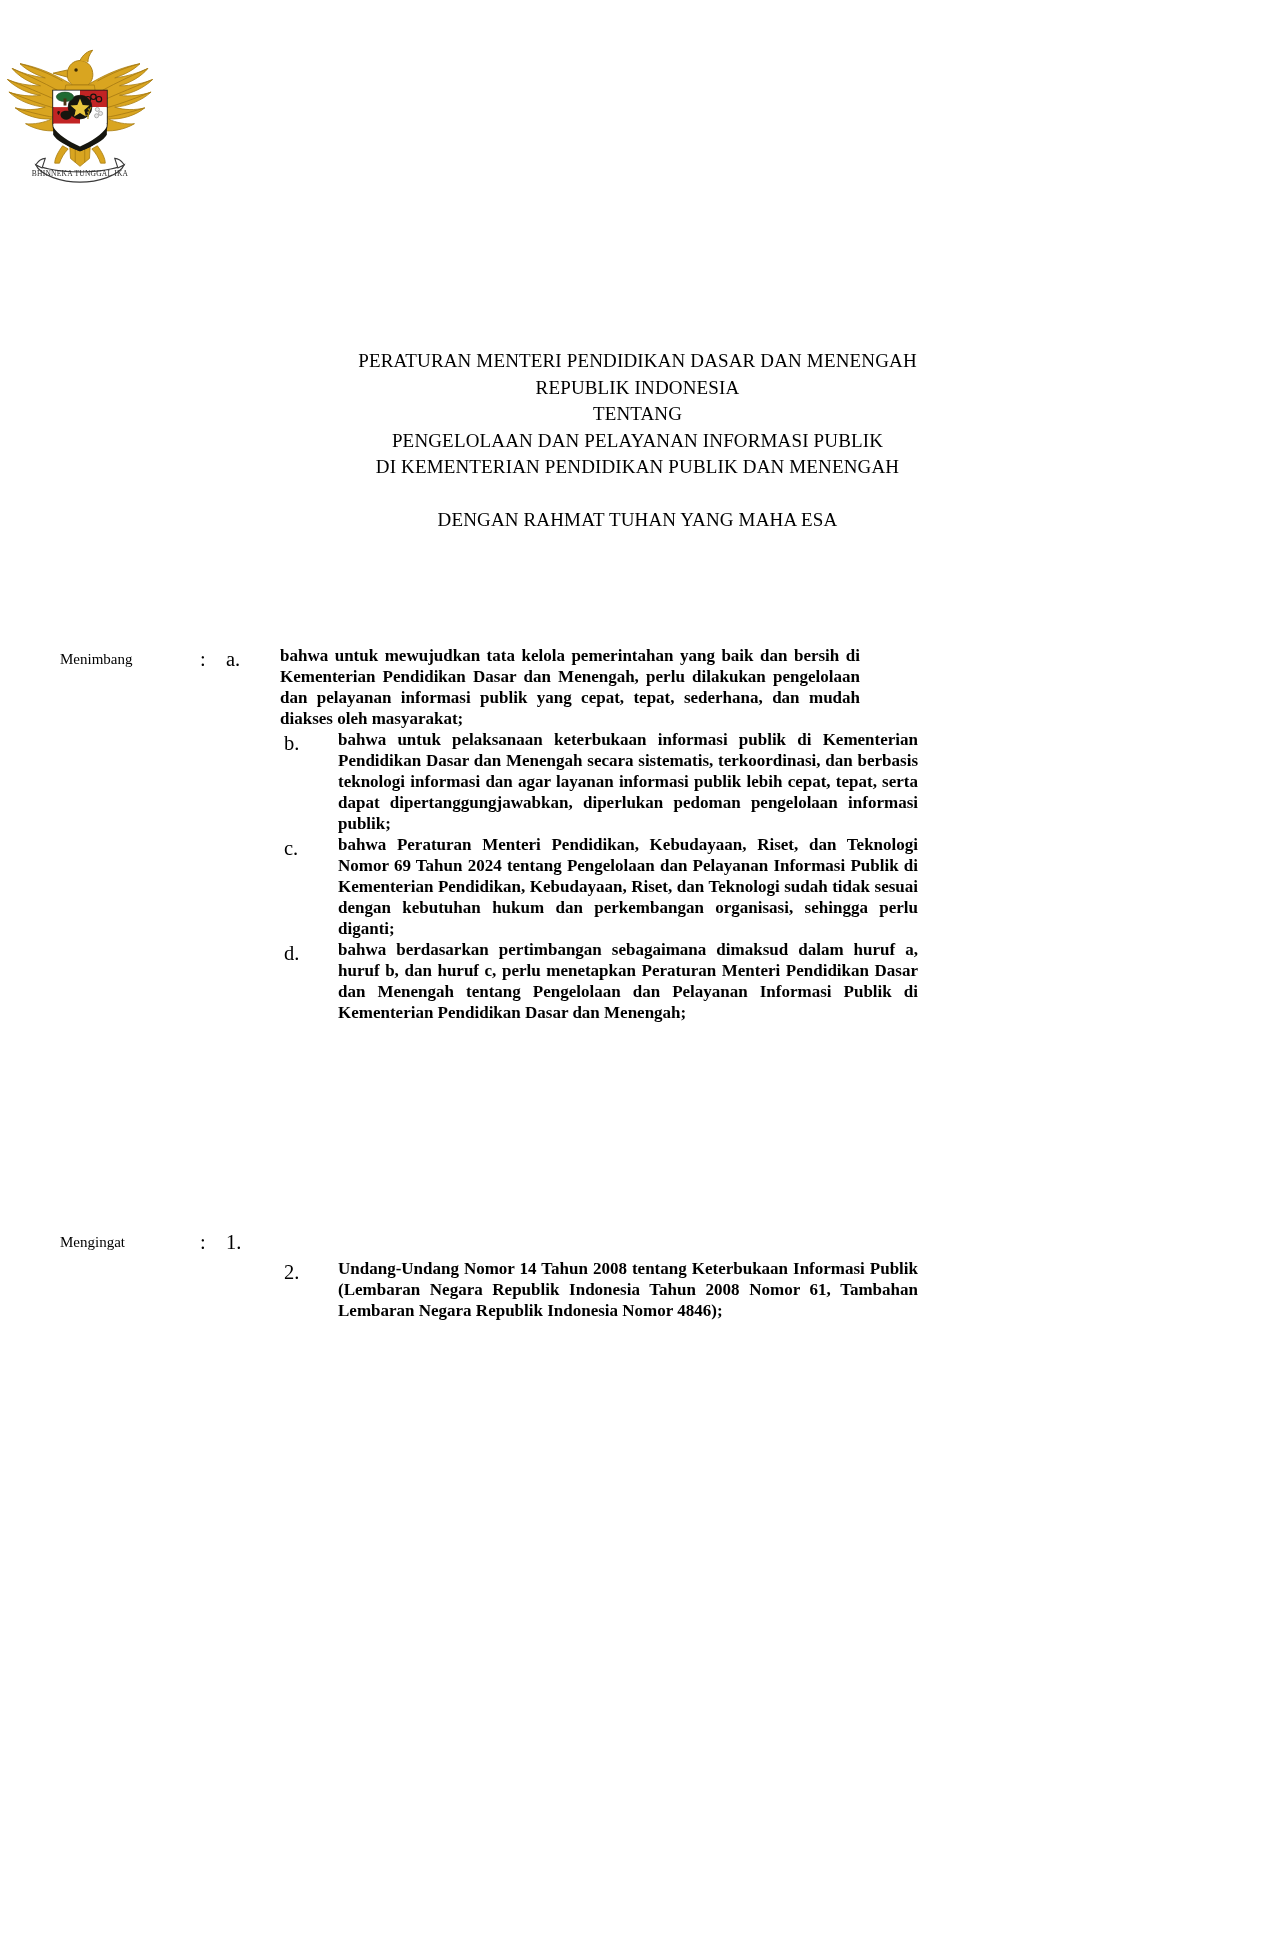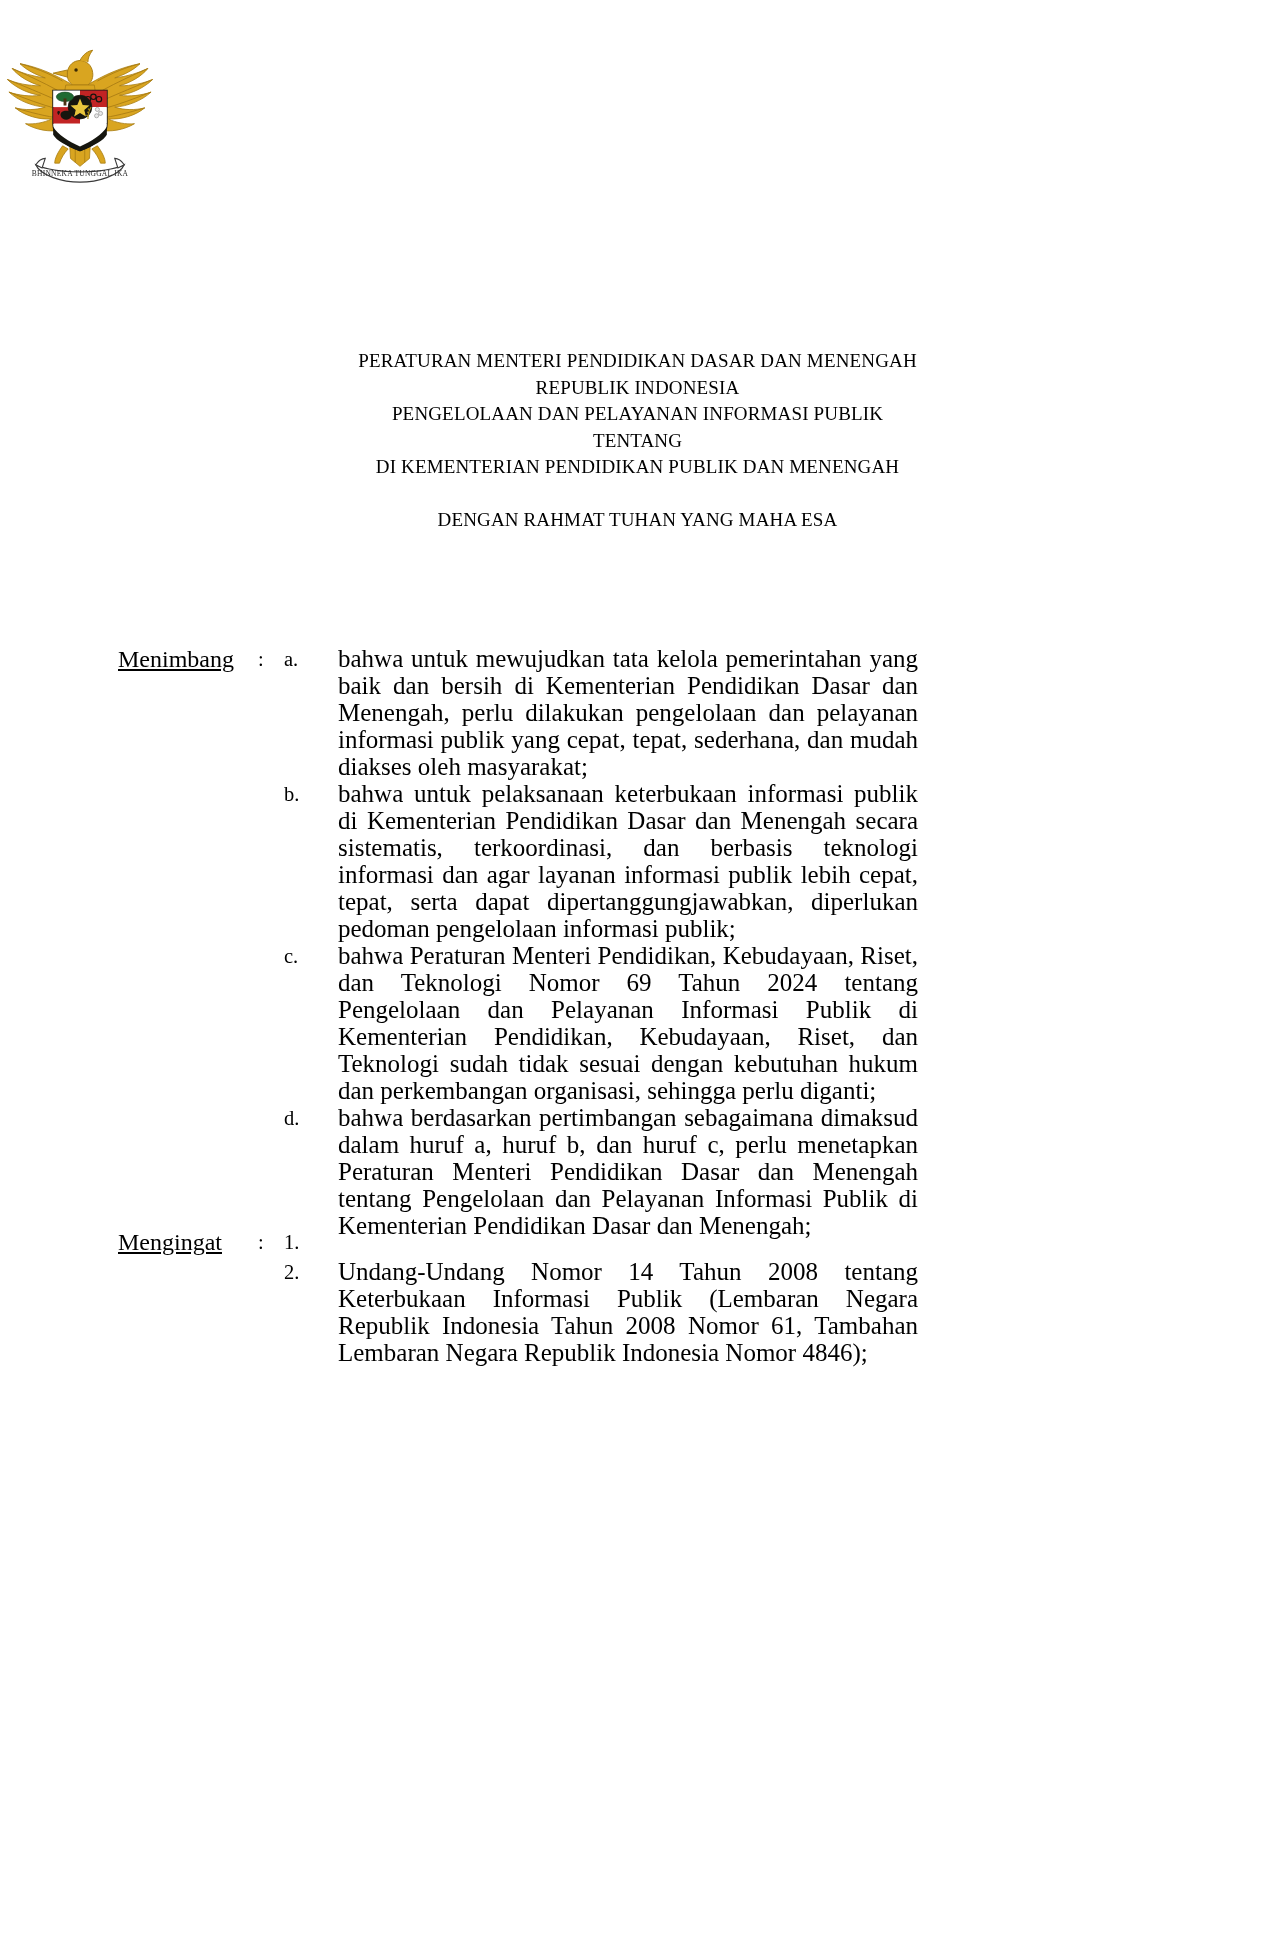--- a/index.html
+++ b/index.html
@@ -70,46 +70,46 @@
   }
   #menimbang-section { top: 645px; }
   #mengingat-section { top: 1228px; }
 
   .clause-row {
     display: flex;
     align-items: flex-start;
   }
   .lbl-col {
     width: 140px;
-    margin-left: 118px;
+    margin-left: 60px;
     flex: 0 0 140px;
-    font-size: 24px;
+    font-size: 15px;
     line-height: 29.5px;
-    text-decoration: underline;
   }
   .colon-col {
     width: 26px;
     flex: 0 0 26px;
     font-size: 20.5px;
     line-height: 29.5px;
   }
   .marker-col {
     width: 54px;
     flex: 0 0 54px;
     font-size: 20.5px;
     line-height: 29.5px;
   }
   .text-col {
     flex: 0 0 580px;
     width: 580px;
-    font-size: 25px;
-    line-height: 27px;
+    font-size: 17px;
+    line-height: 21px;
     text-align: justify;
     text-justify: inter-word;
     hyphens: none;
+    font-weight: bold;
   }
   .text-col.last-line-left {
     text-align-last: left;
   }
   .spacer-col {
     width: 166px;
     margin-left: 118px;
     flex: 0 0 166px;
   }
 </style>
@@ -210,22 +210,22 @@
           <path d="M156 158 C152 152 148 150 144 150 L148 162 Z" fill="#ffffff" stroke="#3a3a3a" stroke-width="1.4"></path>
           <text x="100" y="172" font-family="'Liberation Serif', serif" font-size="9.5" text-anchor="middle" fill="#2a2a2a" letter-spacing="0.3">BHINNEKA TUNGGAL IKA</text>
         </g>
       </g>
     </svg>
   </div>
 
   <div class="title-block">
     <span class="tline">PERATURAN MENTERI PENDIDIKAN DASAR DAN MENENGAH</span>
     <span class="tline">REPUBLIK INDONESIA</span>
+    <span class="tline">TENTANG</span>
     <span class="tline">PENGELOLAAN DAN PELAYANAN INFORMASI PUBLIK</span>
-    <span class="tline">TENTANG</span>
     <span class="tline">DI KEMENTERIAN PENDIDIKAN PUBLIK DAN MENENGAH</span>
     <span class="title-gap"></span>
     <span class="tline">DENGAN RAHMAT TUHAN YANG MAHA ESA</span>
     <span class="title-gap-small"></span>
   </div>
 
   <div class="clause-section" id="menimbang-section">
 
     <div class="clause-row">
       <div class="lbl-col">Menimbang</div>

